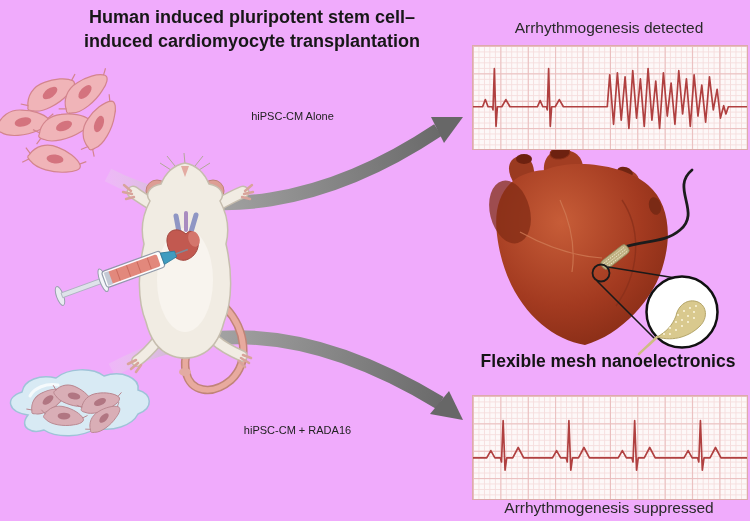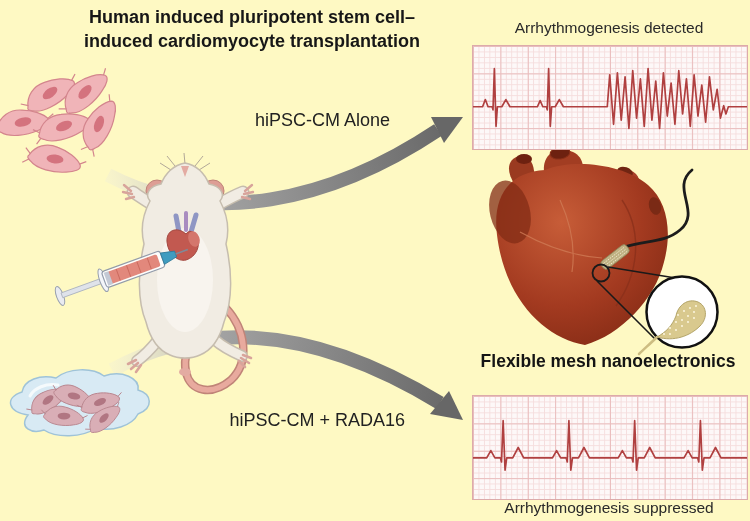--- a/index.html
+++ b/index.html
@@ -1,24 +1,24 @@
 <!DOCTYPE html>
 <html><head>
 <meta charset="utf-8">
 <style>
   html,body{margin:0;padding:0;background:#fff;}
-  .stage{position:relative;width:750px;height:521px;background:#fef9c3;
+  .stage{position:relative;width:750px;height:521px;background:#f0abfc;
          font-family:"Liberation Sans",sans-serif;overflow:hidden;}
   .art{position:absolute;left:0;top:0;width:750px;height:521px;}
   .txt{position:absolute;color:#1a1a1a;}
   .title{left:30px;top:6px;width:444px;text-align:center;
          font-weight:bold;font-size:18px;line-height:1.32;color:#171717;}
-  .lbl{font-size:18px;color:#222;text-align:right;}
+  .lbl{font-size:11px;color:#222;text-align:center;}
   .lbl-top{left:195px;top:110px;width:195px;}
-  .lbl-bottom{left:190px;top:410px;width:215px;}
+  .lbl-bottom{left:190px;top:424px;width:215px;}
   .cap{font-size:15.5px;color:#2a2a2a;text-align:center;}
   .cap-top{left:466px;top:19px;width:286px;}
   .cap-bottom{left:466px;top:499px;width:286px;}
   .device{left:458px;top:351px;width:300px;text-align:center;
           font-weight:bold;font-size:17.5px;color:#141414;}
   .ecg{position:absolute;width:274px;height:103px;border:1px solid #dcabab;
        background-color:#fdf8f8;
        background-image:
          linear-gradient(#e9bdbd 1px, transparent 1px),
          linear-gradient(90deg,#e9bdbd 1px, transparent 1px),

